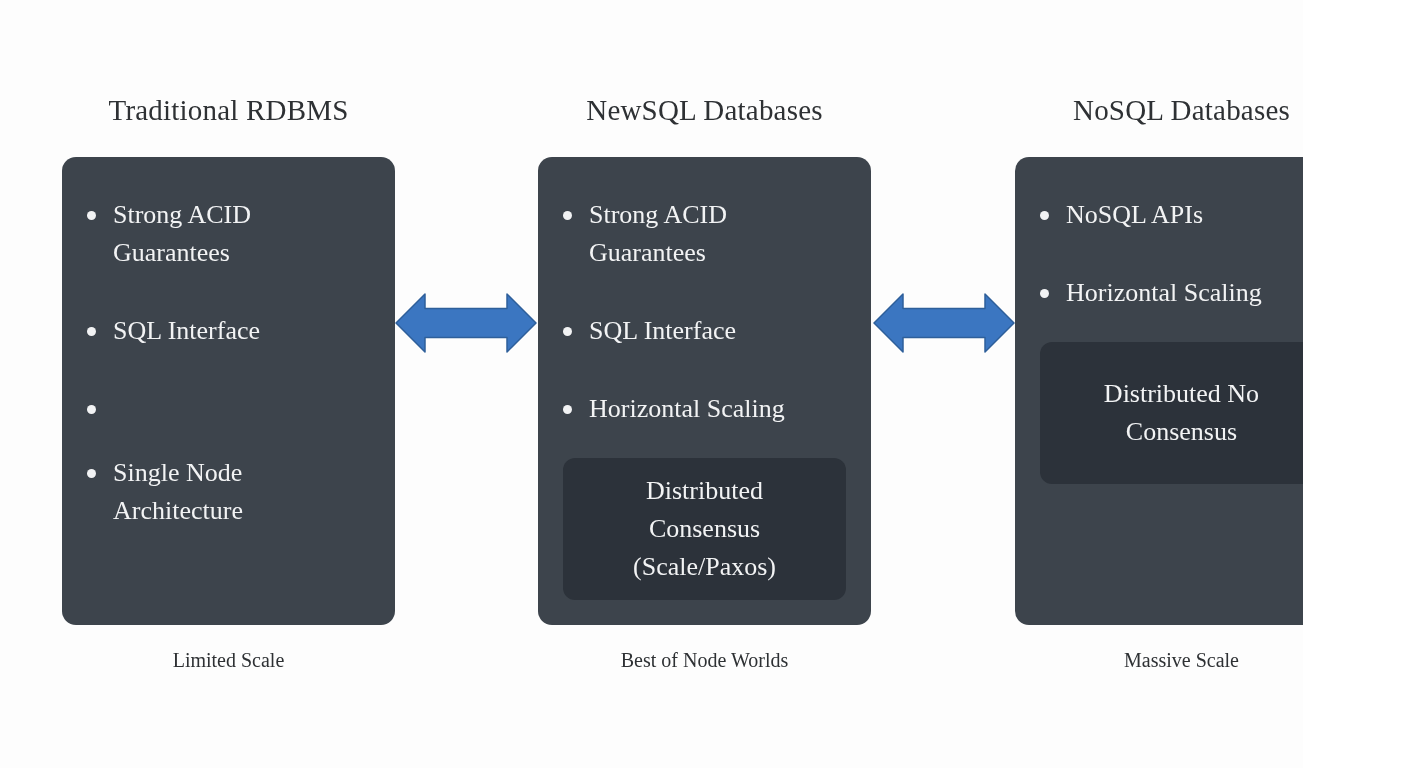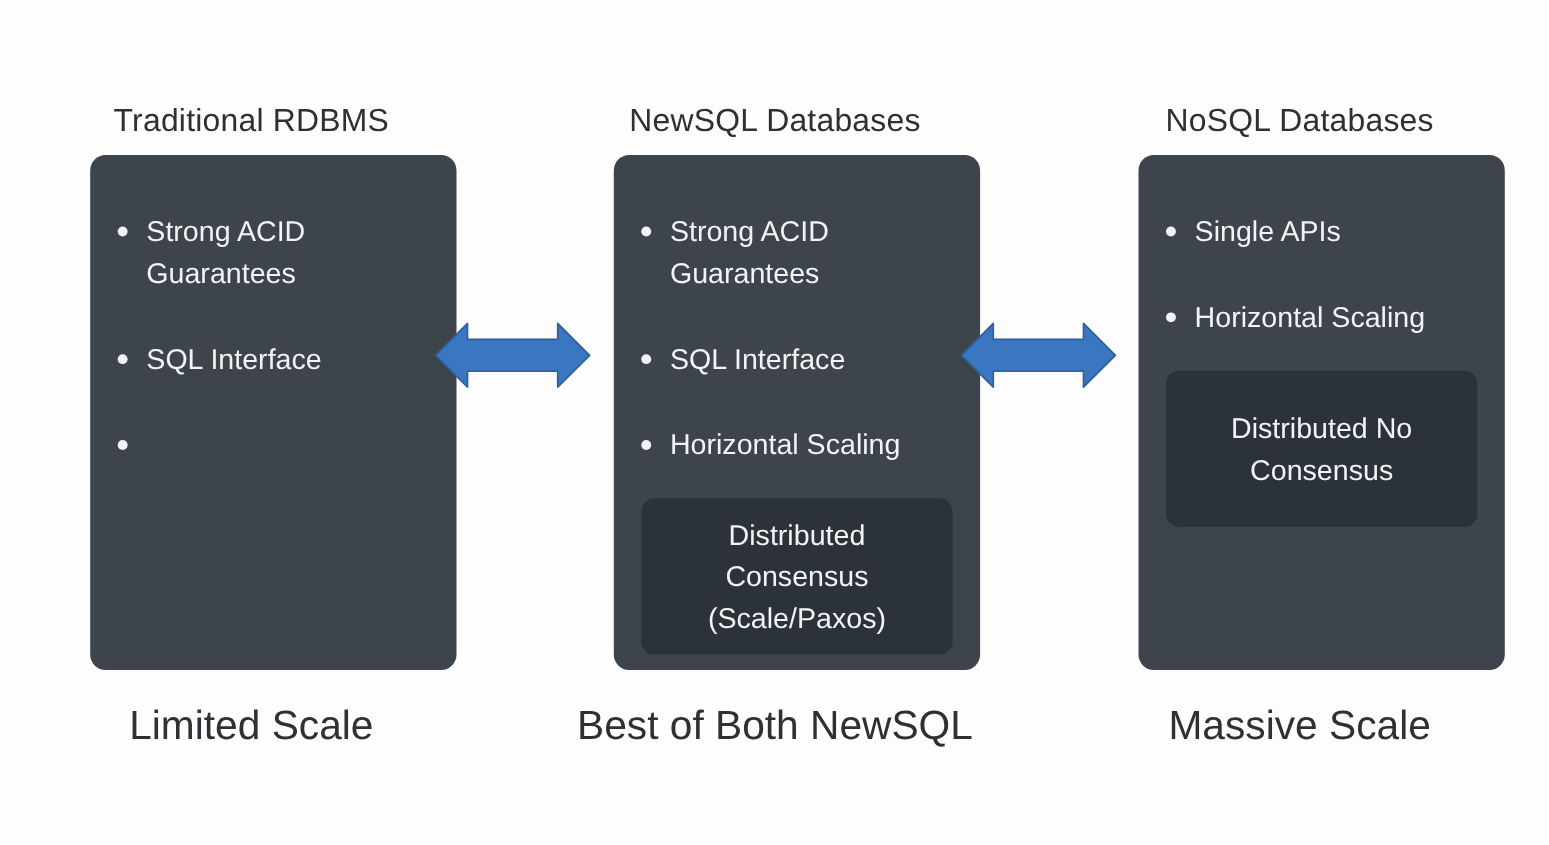--- a/index.html
+++ b/index.html
@@ -1,50 +1,50 @@
 <!DOCTYPE html>
 <html style="--background: #fdfdfd; --panel: #3d444c; --inner-panel: #2c323a; --title-text: #2e3134; --bullet-text: #f2f3f4; --arrow-fill: #3b76c1; --arrow-stroke: #2e5f9a;"><head>
 <meta charset="utf-8">
 <style>
   html,body{margin:0;padding:0;background:#fff;}
   .diagram{
-    position:relative;width:1408px;height:768px;overflow:hidden;
+    position:relative;width:1303px;height:768px;overflow:hidden;
     background:var(--background,#fdfdfd);
-    font-family:Liberation Sans, sans-serif;
+    font-family:Liberation Serif, serif;
   }
   .column{position:absolute;top:0;width:333px;height:768px;}
   .col-title{
     position:absolute;top:90px;left:-20px;width:373px;text-align:center;
     font-size:29px;line-height:40px;color:var(--title-text,#2e3134);
     letter-spacing:0.2px;white-space:nowrap;
   }
   .panel{
-    position:absolute;top:141px;left:0;width:333px;height:468px;
+    position:absolute;top:157px;left:0;width:333px;height:468px;
     background:var(--panel,#3d444c);border-radius:14px;
-    padding:50px 25px 0 25px;box-sizing:border-box;margin-left:20px;
+    padding:39px 25px 0 25px;box-sizing:border-box;
   }
   .bullet{
     display:flex;align-items:flex-start;margin-bottom:40px;
     color:var(--bullet-text,#f2f3f4);font-size:26px;line-height:38px;
   }
   .dot{
     flex:0 0 9px;width:9px;height:9px;border-radius:50%;
     background:var(--bullet-text,#f2f3f4);margin:15px 17px 0 0;
   }
   .bullet-text{white-space:pre-line;}
   .inner-panel{
     margin:30px 0 0 0;width:283px;height:142px;box-sizing:border-box;
     background:var(--inner-panel,#2c323a);border-radius:12px;
     display:flex;align-items:center;justify-content:center;text-align:center;
     color:var(--bullet-text,#f2f3f4);font-size:26px;line-height:38px;
     white-space:pre-line;
   }
   .caption{
     position:absolute;top:640px;left:-20px;width:373px;text-align:center;
-    font-size:37px;line-height:40px;color:var(--title-text,#2e3134);
+    font-size:20px;line-height:40px;color:var(--title-text,#2e3134);
     white-space:nowrap;
   }
   .arrow{position:absolute;top:292px;width:142px;height:62px;}
   .arrow svg{display:block;width:142px;height:62px;}
 </style>
 </head>
 <body>
 
 <div class="diagram">
 
@@ -55,20 +55,25 @@
         <span class="dot"></span>
         <span class="bullet-text">Strong ACID
 Guarantees</span>
       </div>
       <div class="bullet">
         <span class="dot"></span>
         <span class="bullet-text">SQL Interface</span>
       </div>
       <div class="bullet">
         <span class="dot"></span>
+      </div>
+      <div class="bullet">
+        <span class="dot"></span>
+        <span class="bullet-text">Single Node
+Architecture</span>
       </div>
     </div>
     <div class="caption">Limited Scale</div>
   </div>
 
   <div class="arrow" style="left:395px">
     <svg viewBox="0 0 142 62" xmlns="http://www.w3.org/2000/svg">
       <polygon points="1,31 30,2 30,16.5 112,16.5 112,2 141,31 112,60 112,45.5 30,45.5 30,60" fill="var(--arrow-fill,#3b76c1)" stroke="var(--arrow-stroke,#2e5f9a)" stroke-width="1.5" stroke-linejoin="round"></polygon>
     </svg>
   </div>
@@ -86,35 +91,35 @@
         <span class="bullet-text">SQL Interface</span>
       </div>
       <div class="bullet" style="margin-bottom:0">
         <span class="dot"></span>
         <span class="bullet-text">Horizontal Scaling</span>
       </div>
       <div class="inner-panel">Distributed
 Consensus
 (Scale/Paxos)</div>
     </div>
-    <div class="caption">Best of Both NewSQL</div>
+    <div class="caption">Best of Node Worlds</div>
   </div>
 
   <div class="arrow" style="left:873px">
     <svg viewBox="0 0 142 62" xmlns="http://www.w3.org/2000/svg">
       <polygon points="1,31 30,2 30,16.5 112,16.5 112,2 141,31 112,60 112,45.5 30,45.5 30,60" fill="var(--arrow-fill,#3b76c1)" stroke="var(--arrow-stroke,#2e5f9a)" stroke-width="1.5" stroke-linejoin="round"></polygon>
     </svg>
   </div>
 
   <div class="column" style="left:1015px">
     <div class="col-title">NoSQL Databases</div>
     <div class="panel">
       <div class="bullet">
         <span class="dot"></span>
-        <span class="bullet-text">Single APIs</span>
+        <span class="bullet-text">NoSQL APIs</span>
       </div>
       <div class="bullet" style="margin-bottom:0">
         <span class="dot"></span>
         <span class="bullet-text">Horizontal Scaling</span>
       </div>
       <div class="inner-panel">Distributed No
 Consensus</div>
     </div>
     <div class="caption">Massive Scale</div>
   </div>

